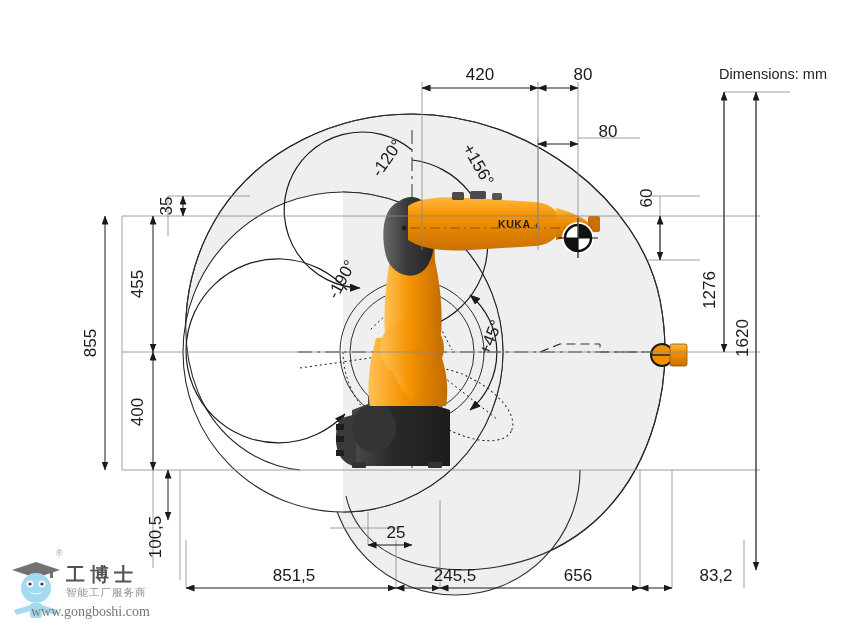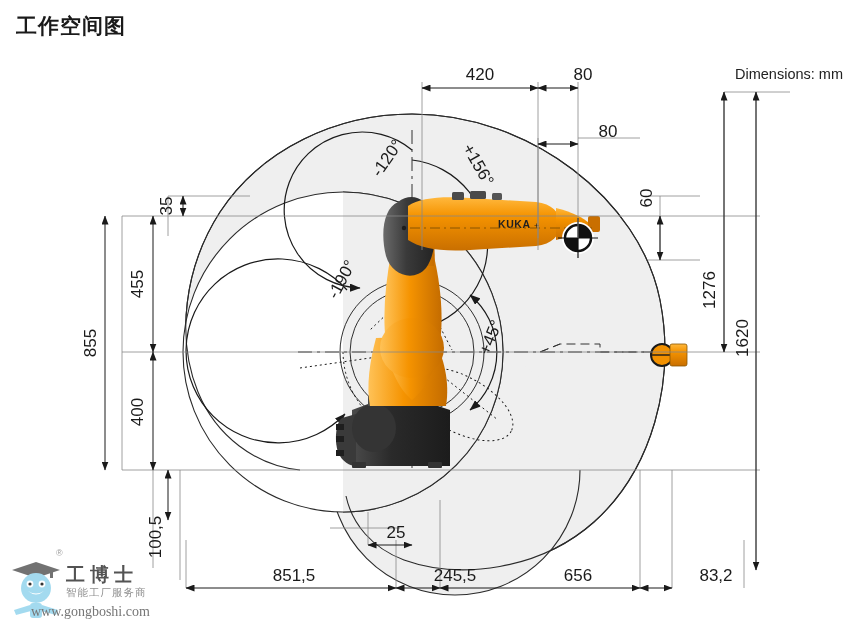--- a/index.html
+++ b/index.html
@@ -14,21 +14,21 @@
   #root{position:relative;width:857px;height:636px;}
 
   .page-title{
     position:absolute;left:16px;top:12px;
     font-size:21px;font-weight:bold;color:#1a1a1a;
     letter-spacing:1px;
     font-family:"DejaVu Sans","Liberation Sans",sans-serif;
   }
 
   .dims-note{
-    position:absolute;right:14px;top:66px;
+    position:absolute;right:30px;top:66px;
     font-size:14.5px;color:#222;
     white-space:nowrap;
   }
 
   svg.drawing{position:absolute;left:0;top:0;width:857px;height:636px;}
 
   
   .watermark{
     position:absolute;left:4px;bottom:2px;
     width:176px;height:86px;
@@ -55,21 +55,20 @@
   .wm-reg{
     position:absolute;left:52px;top:0px;
     font-size:9px;color:#9a9a9a;
   }
 </style>
 </head>
 <body>
 
 <div id="root">
 
-  <div class="page-title">工作空间图</div>
   <div class="dims-note">Dimensions: mm</div>
 
   <svg class="drawing" viewBox="0 0 857 636" xmlns="http://www.w3.org/2000/svg">
     <defs>
       <marker id="arrEnd" markerWidth="9" markerHeight="7" refX="8.5" refY="3.5" orient="auto">
         <path d="M0,0 L9,3.5 L0,7 z" fill="#1a1a1a"></path>
       </marker>
       <marker id="arrStart" markerWidth="9" markerHeight="7" refX="0.5" refY="3.5" orient="auto">
         <path d="M9,0 L0,3.5 L9,7 z" fill="#1a1a1a"></path>
       </marker>

